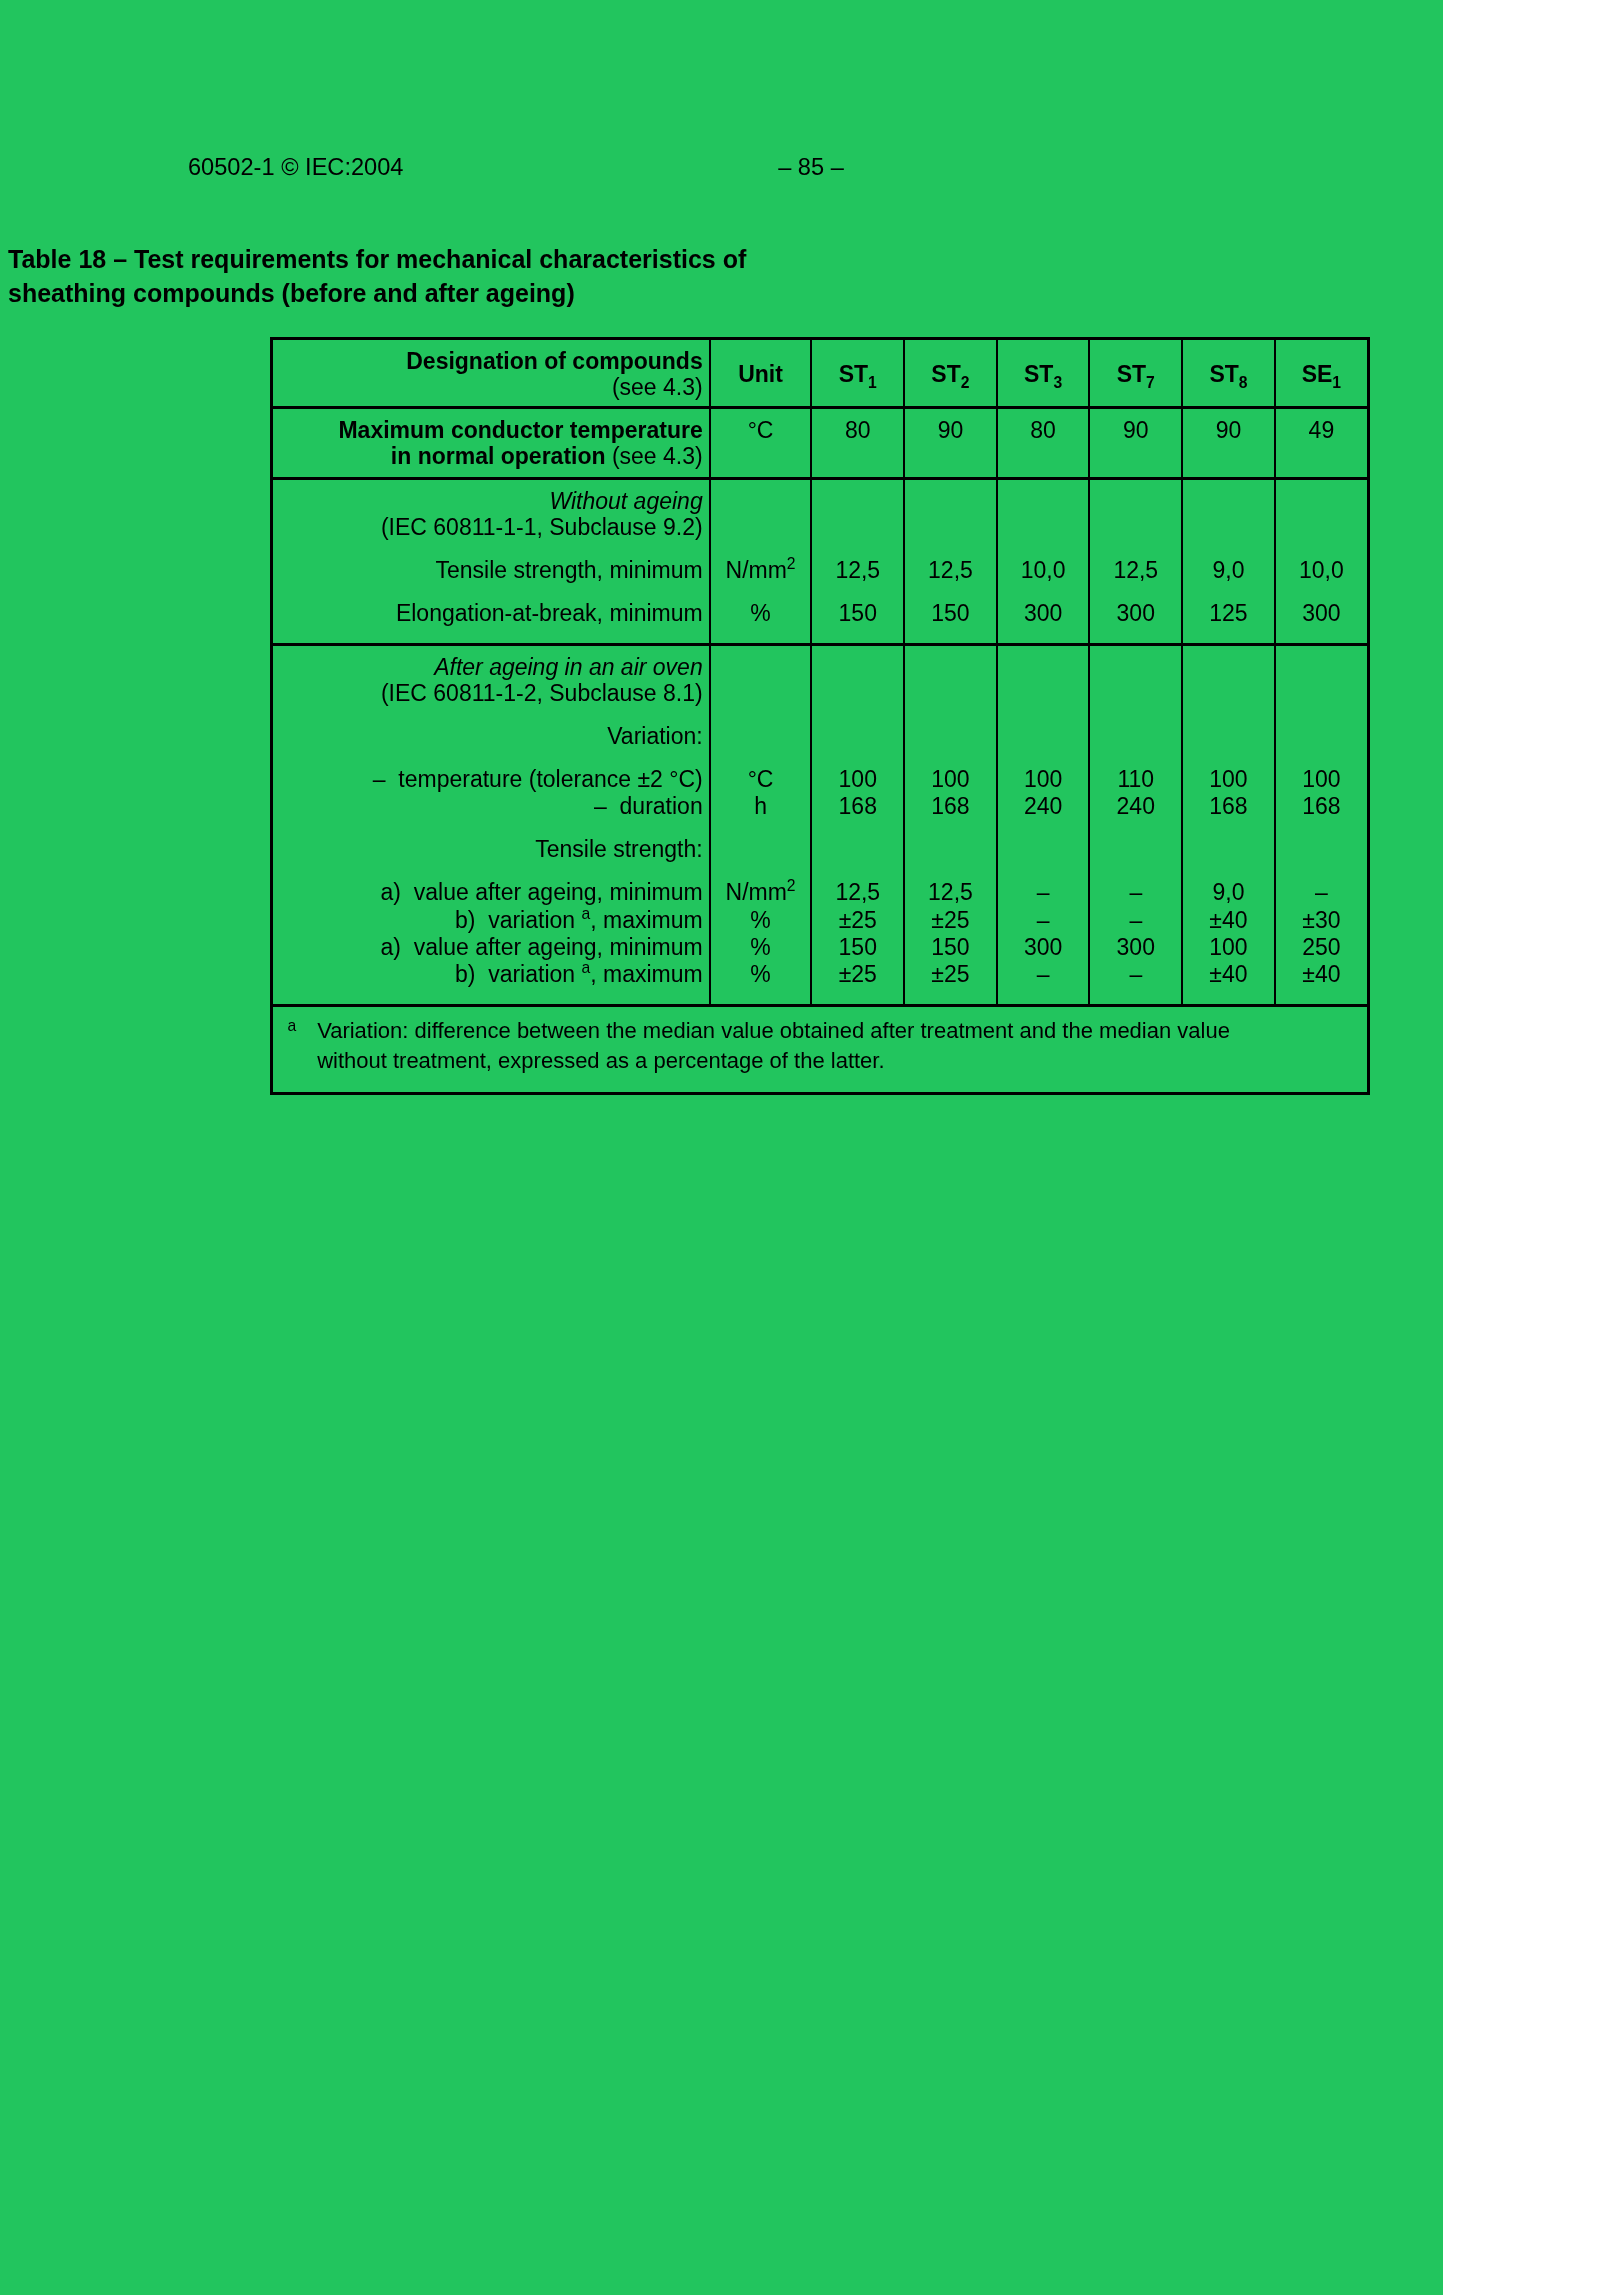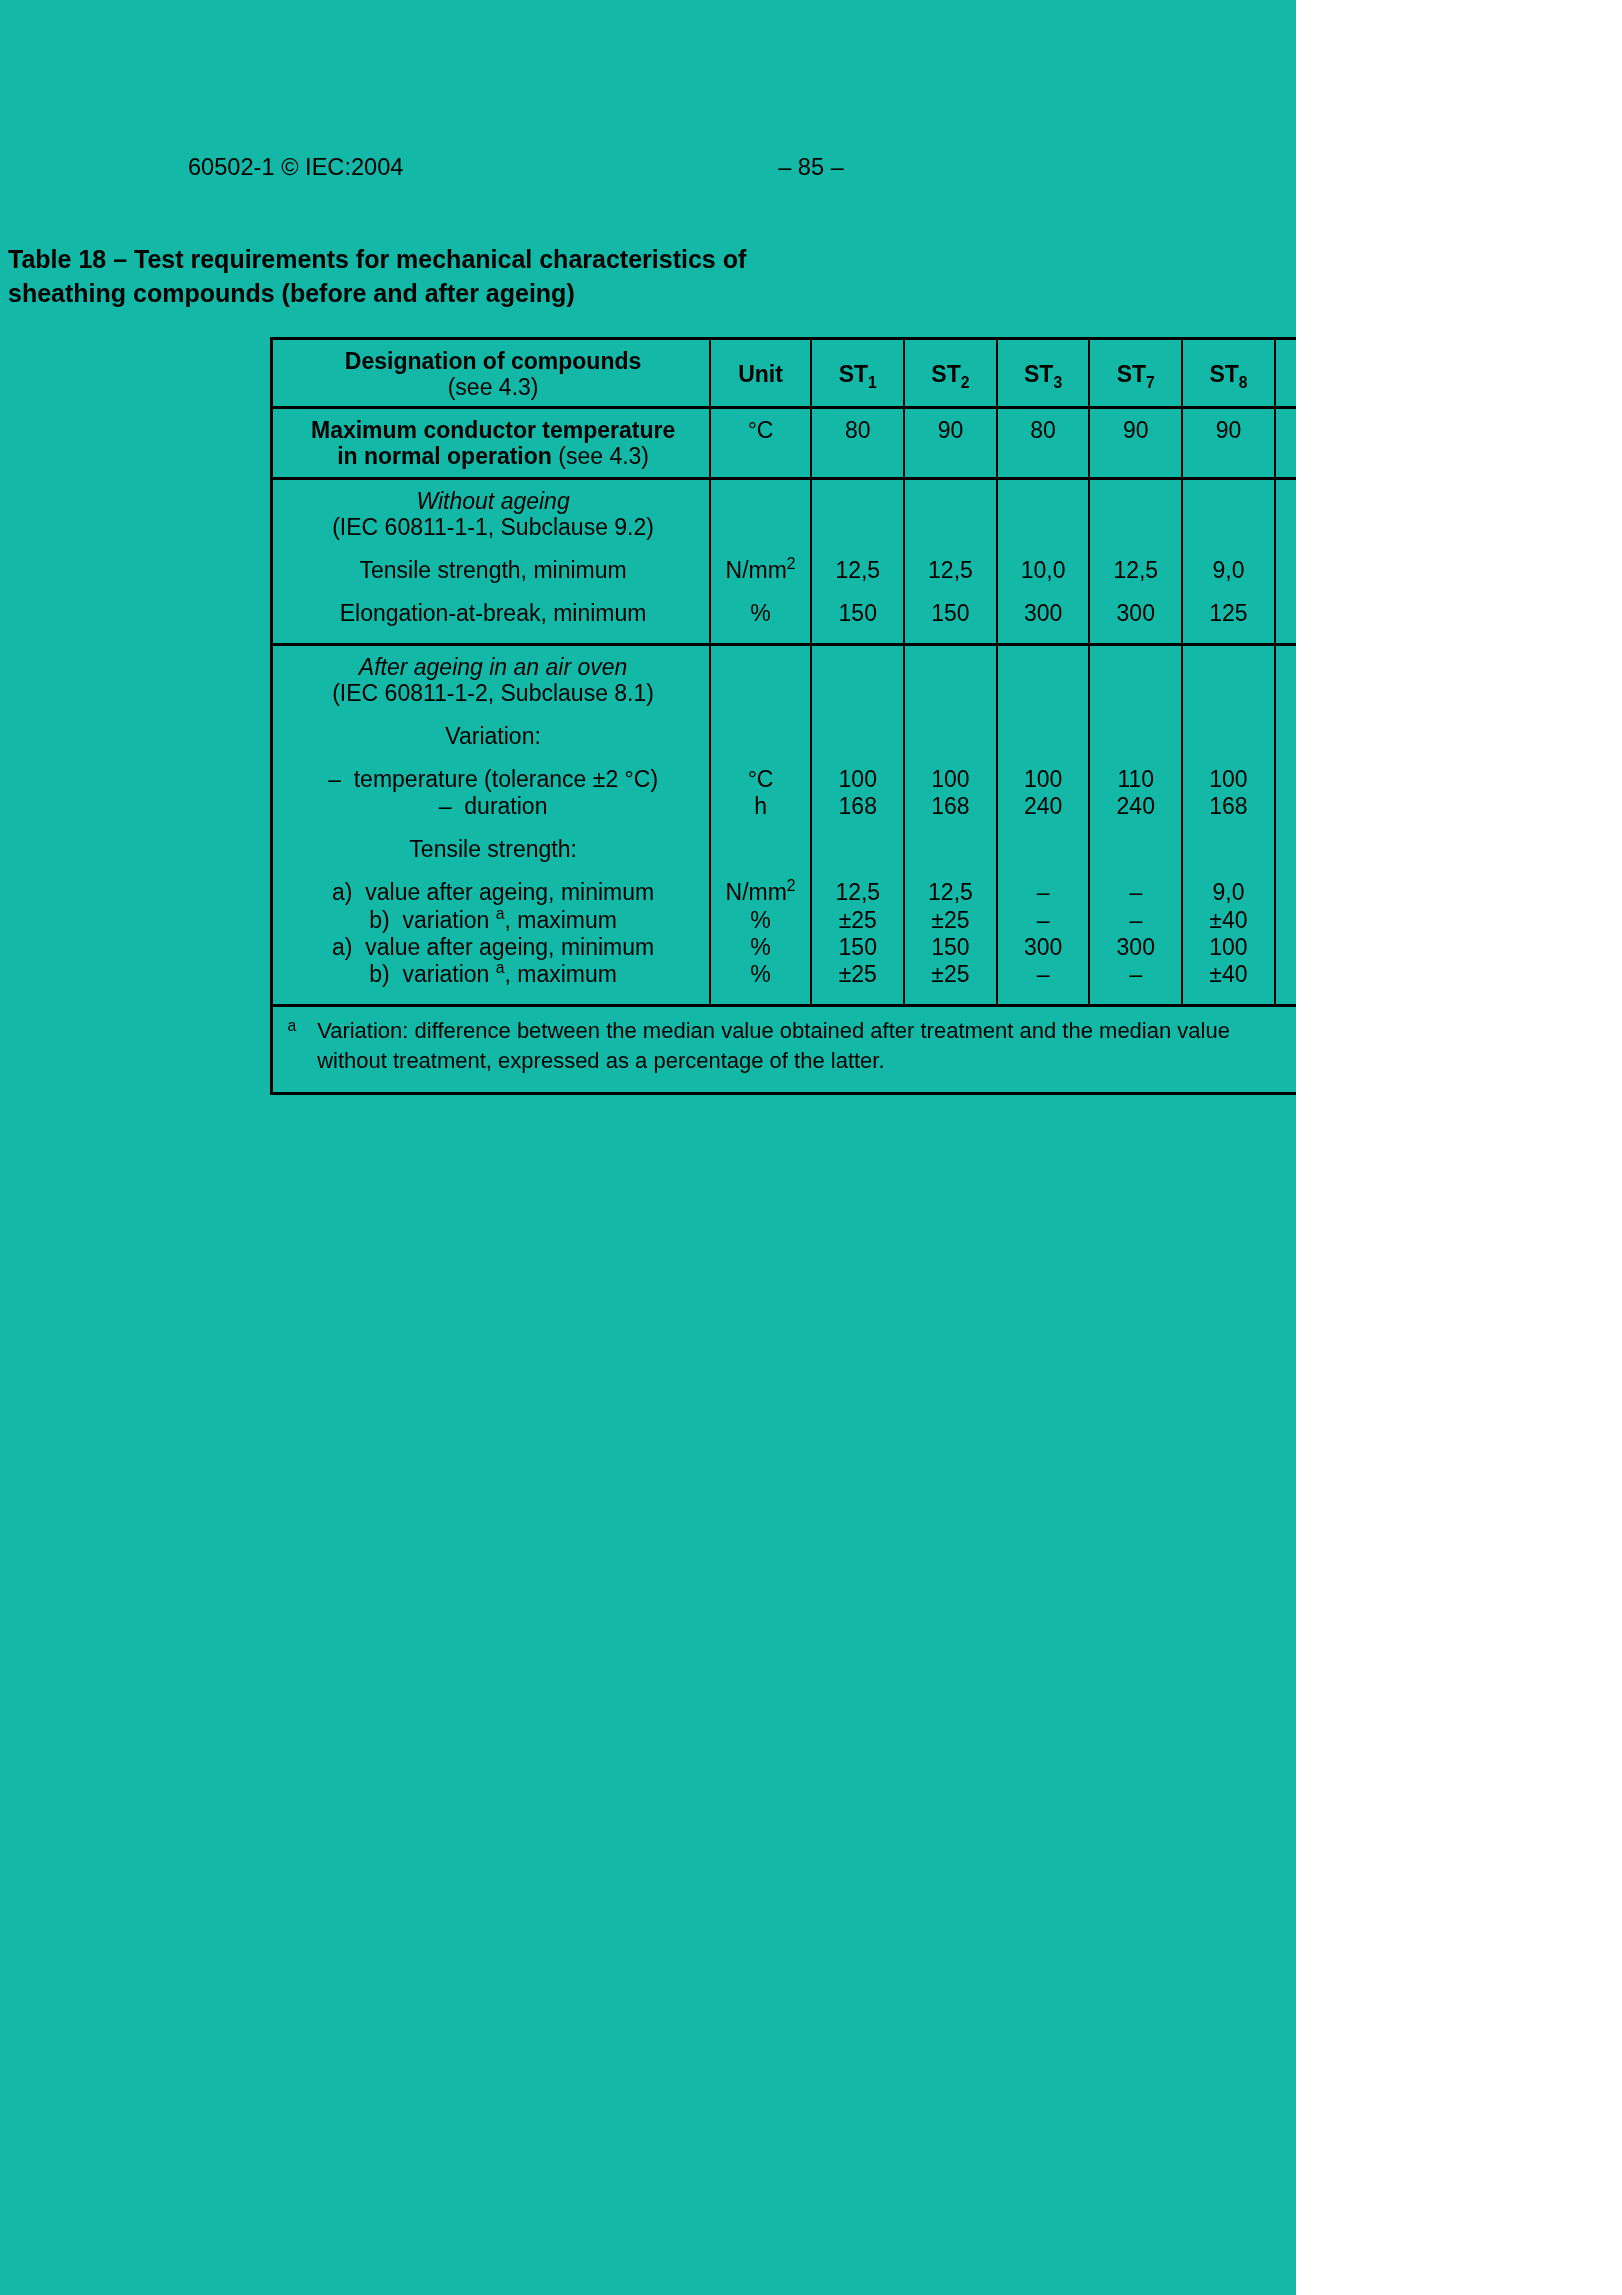--- a/index.html
+++ b/index.html
@@ -1,20 +1,20 @@
 <!DOCTYPE html>
 <html style="font-size:10.5px"><head>
 <meta charset="utf-8">
 <style>
   html, body { margin: 0; padding: 0; background: #ffffff; }
   .page {
     position: relative;
-    width: 1296px;
+    width: 1443px;
     height: 2295px;
-    background: #14b8a6;
+    background: #22c55e;
     color: #000000;
     font-family: "Liberation Sans", sans-serif;
     overflow: hidden;
   }
 
   
   .runhead-left {
     position: absolute;
     top: 154px; left: 188px;
     font-size: 23.6px;
@@ -45,21 +45,21 @@
     border: 3.9px solid #000;
     font-size: 23px;
     line-height: 26px;
   }
   table.t18 td {
     vertical-align: top;
     padding: 1.3px 5.2px 0 5.2px;
     overflow: hidden;
   }
   table.t18 td + td { border-left: 2px solid #000; }
-  table.t18 td.d { text-align: center; padding-left: 10.5px; padding-right: 6px; }
+  table.t18 td.d { text-align: right; padding-left: 10.5px; padding-right: 6px; }
   table.t18 td.c { text-align: center; }
   tr.tb > td { border-bottom: 3.9px solid #000; }
 
   tr.hdr td { vertical-align: middle; height: 65px; }
   tr.hdr td.c { font-weight: bold; }
   tr.maxtemp td { padding-top: 7.9px; height: 60px; }
 
   tr.subhead td { padding-top: 7.9px; }
   tr.gap td { padding-top: 17px; }
   tr.endpad td { padding-bottom: 17px; }

